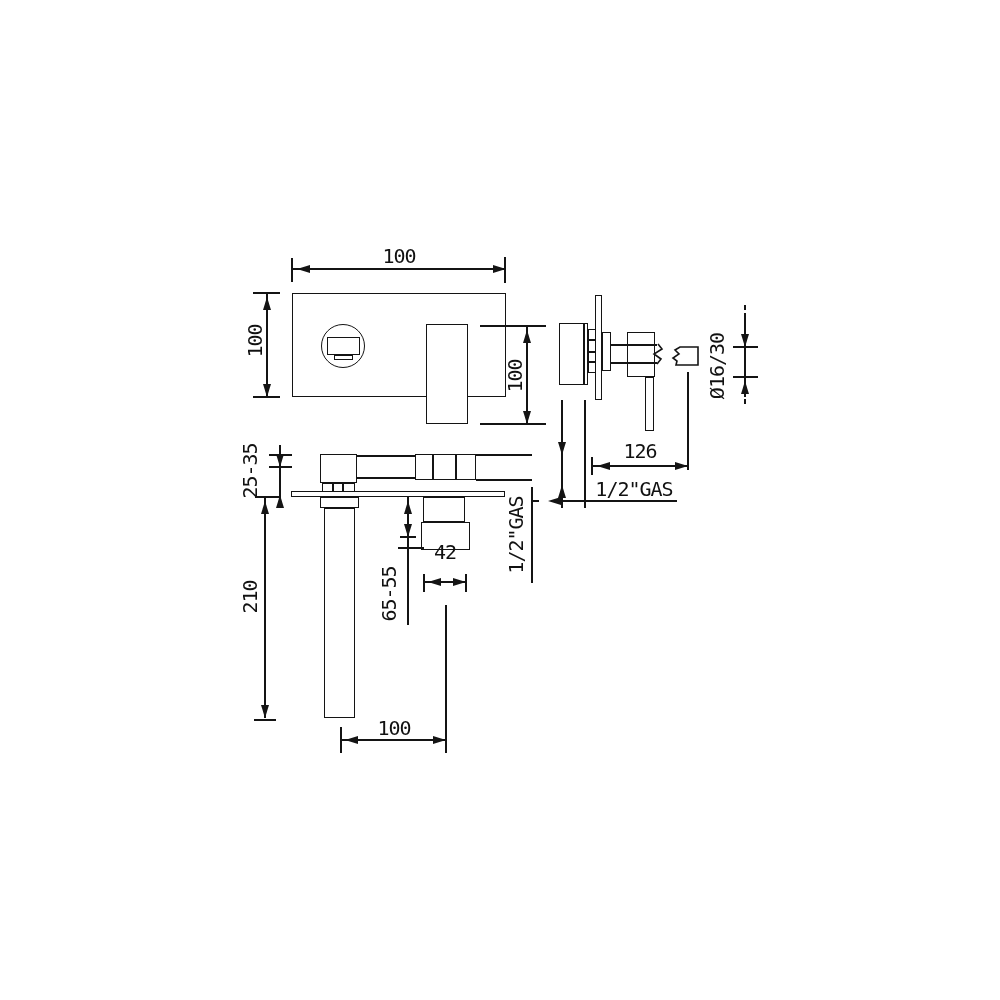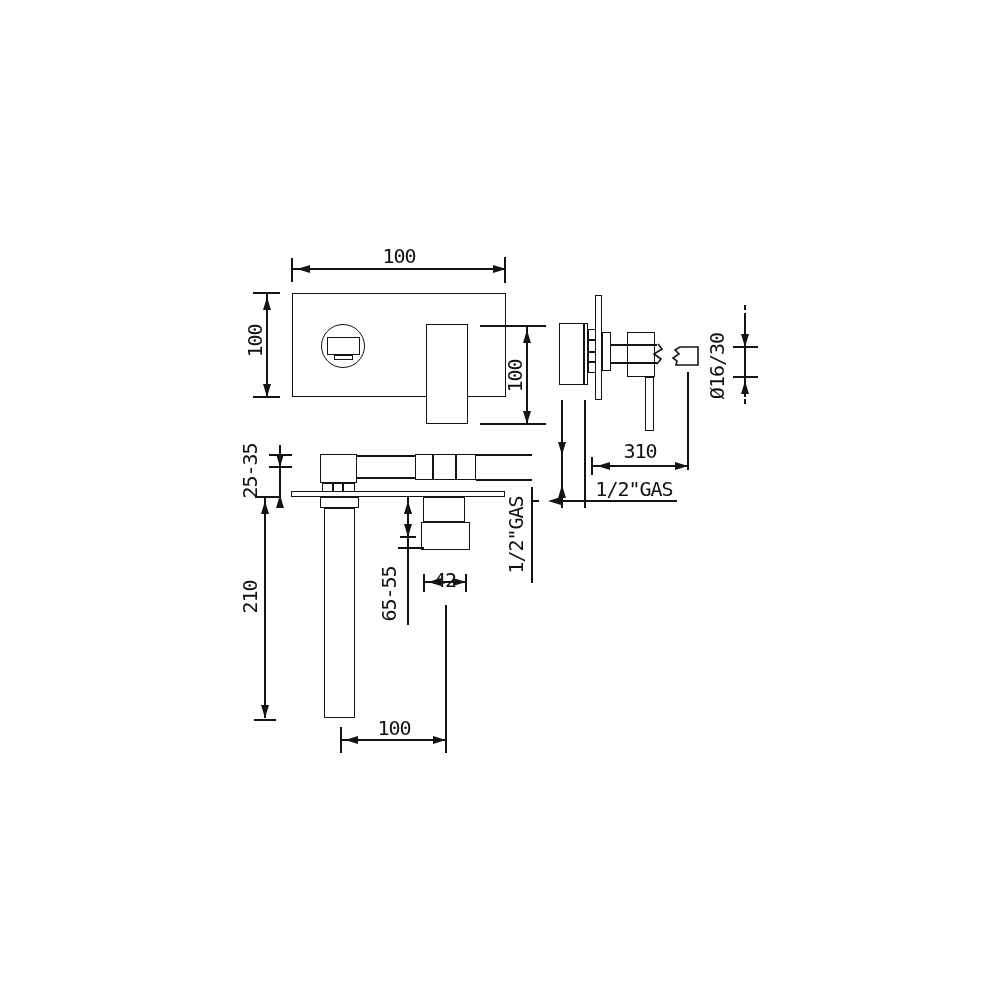--- a/index.html
+++ b/index.html
@@ -118,22 +118,22 @@
     <div class="ar aL" style="left: 341px; top: 736px;"></div>
     <div class="ar aR" style="left: 433px; top: 736px;"></div>
     <svg width="1000" height="1000">
     <path d="M658,344 l4,5 l-8,5 l7,5 l-4,5" fill="none" stroke="#141414" stroke-width="1.6"></path>
     <path d="M698,347 L680,347 L675,350 L679,354 L673,358 L677,361 L676,365 L698,365 Z" fill="#ffffff" stroke="#141414" stroke-width="1.6"></path>
   </svg>
 
   <div class="lbl" style="left:399px;top:256px">100</div>
   <div class="lbl rot" style="left:255px;top:341px">100</div>
   <div class="lbl rot" style="left:515px;top:376px">100</div>
-  <div class="lbl" style="left:640px;top:451px">310</div>
+  <div class="lbl" style="left:640px;top:451px">126</div>
   <div class="lbl rot" style="left:717px;top:366px">Ø16/30</div>
   <div class="lbl" style="left:634px;top:489px">1/2"GAS</div>
   <div class="lbl rot" style="left:516px;top:535px">1/2"GAS</div>
   <div class="lbl rot" style="left:250px;top:471px">25-35</div>
   <div class="lbl rot" style="left:250px;top:597px">210</div>
   <div class="lbl rot" style="left:389px;top:594px">65-55</div>
-  <div class="lbl" style="left:445px;top:580px">42</div>
+  <div class="lbl" style="left:445px;top:552px">42</div>
   <div class="lbl" style="left:394px;top:728px">100</div>
 </div>
 
 </body></html>

